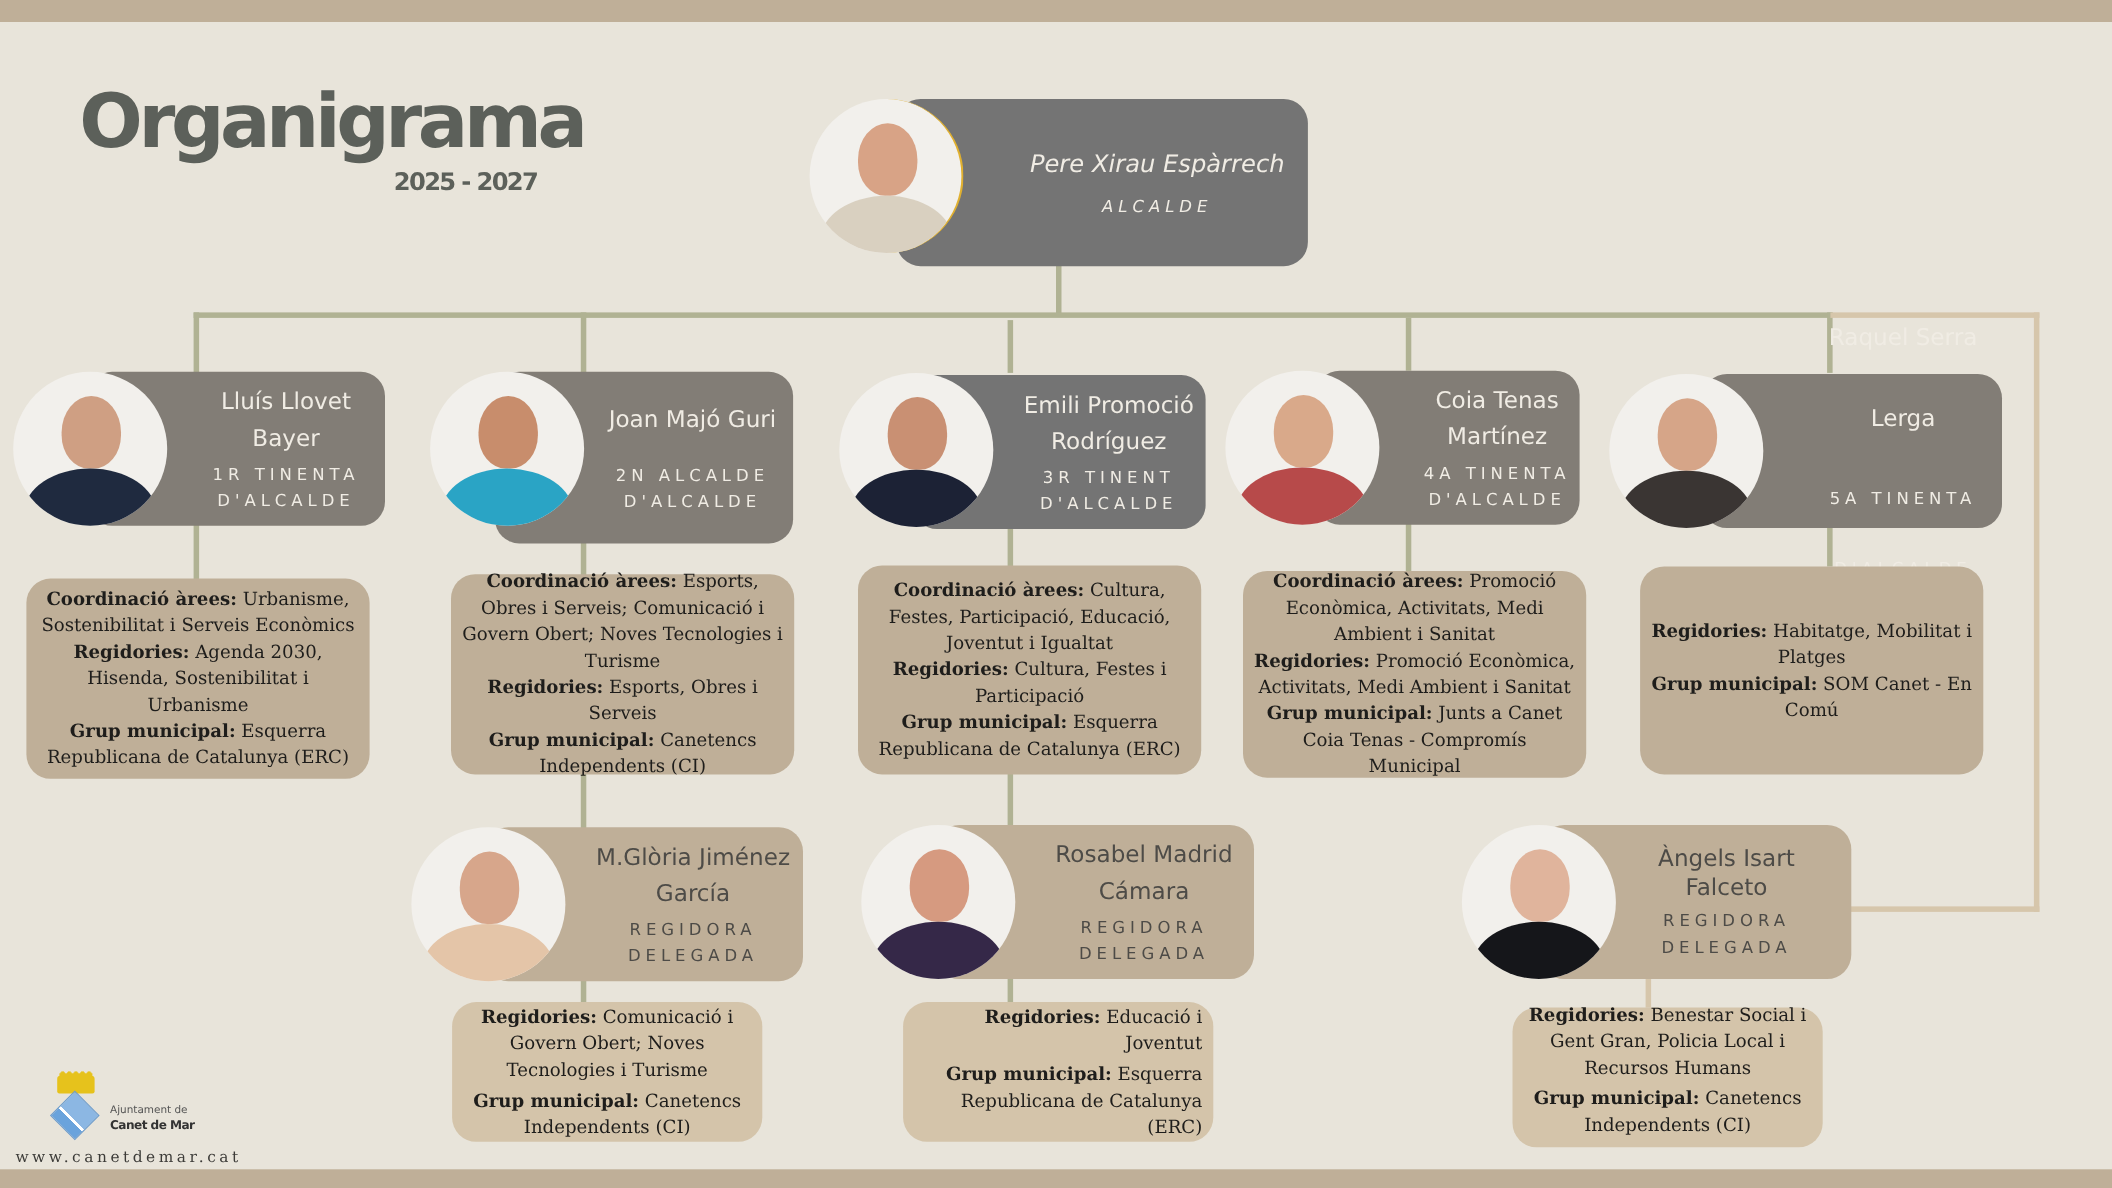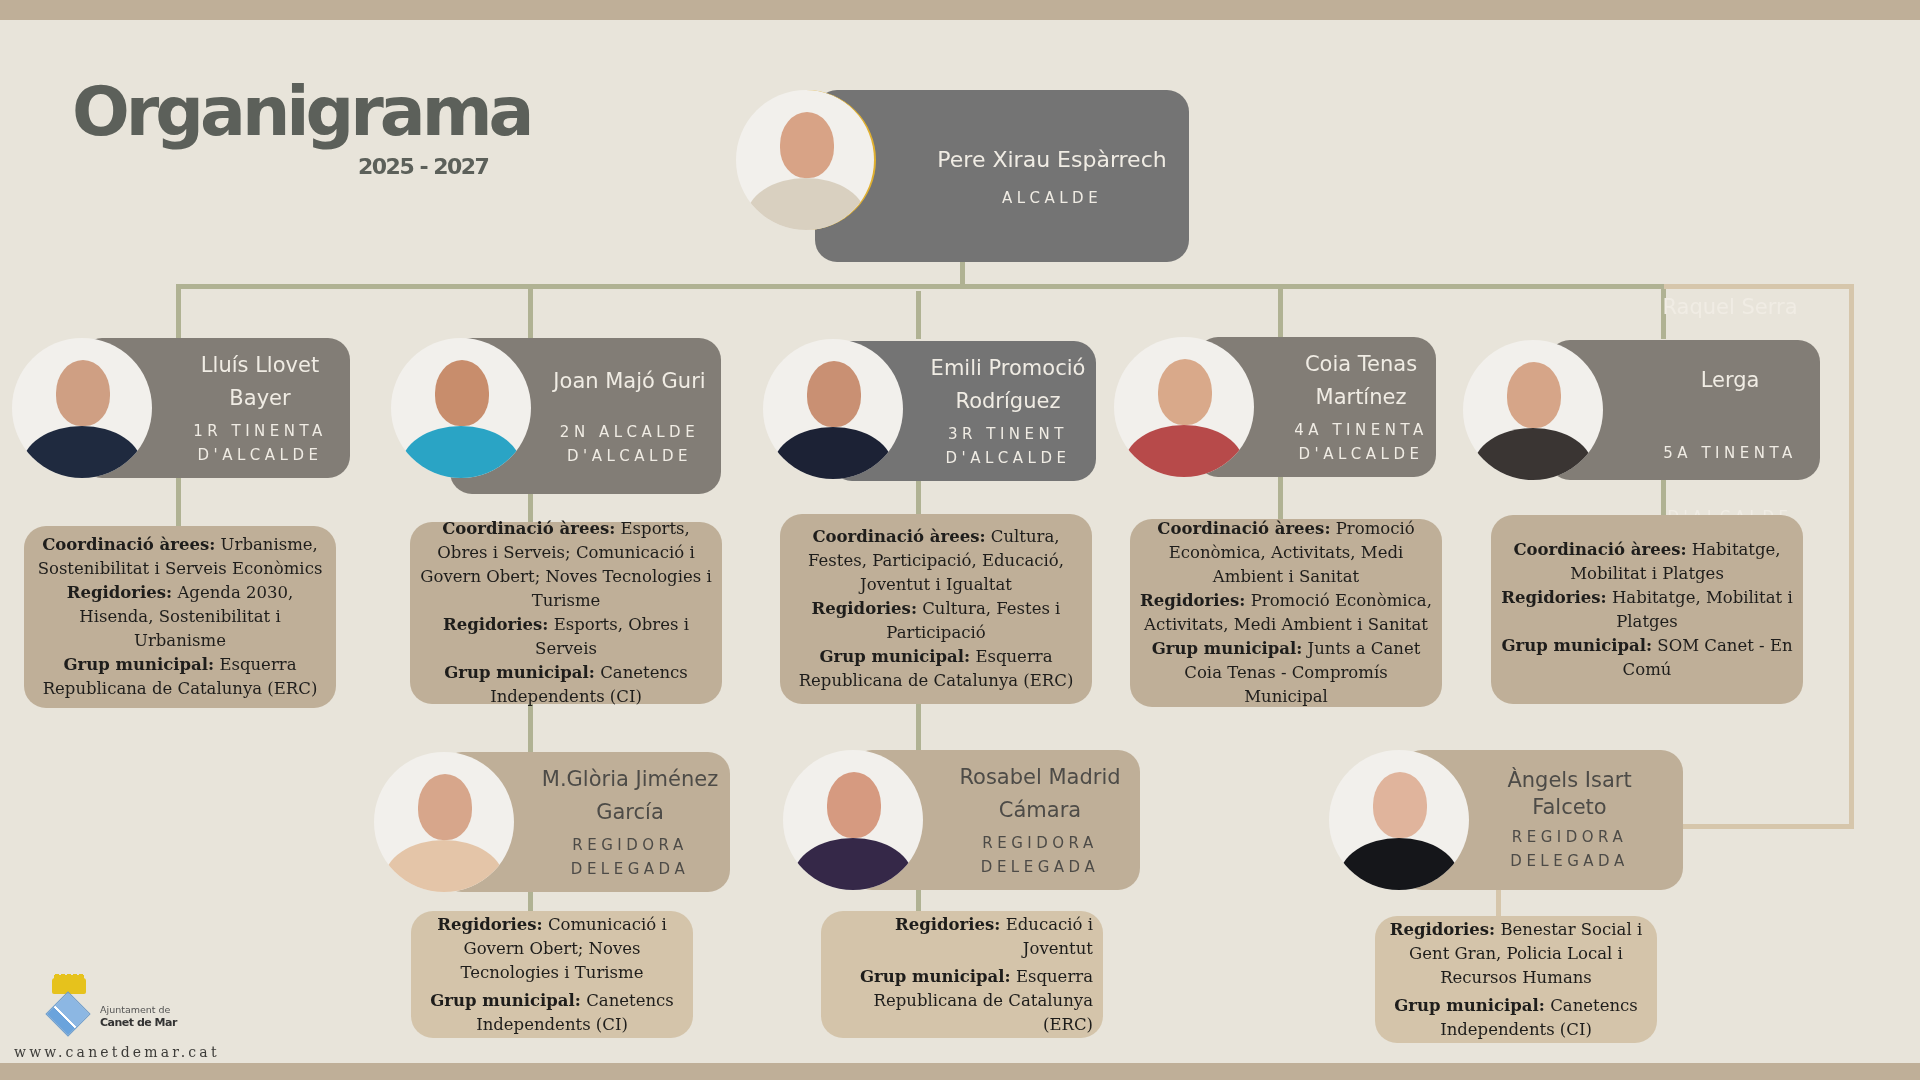--- a/index.html
+++ b/index.html
@@ -65,21 +65,21 @@
 <div class="line" style="left:528px; top:703px; width:5px; height:50px;"></div>
 <div class="line" style="left:916px; top:703px; width:5px; height:48px;"></div>
 <div class="line" style="left:528px; top:891px; width:5px; height:20px;"></div>
 <div class="line" style="left:916px; top:889px; width:5px; height:22px;"></div>
 
 <div class="line-tan" style="left:1664px; top:284px; width:190px; height:5px;"></div>
 <div class="line-tan" style="left:1849px; top:284px; width:5px; height:545px;"></div>
 <div class="line-tan" style="left:1680px; top:824px; width:174px; height:5px;"></div>
 <div class="line-tan" style="left:1496px; top:888px; width:5px; height:28px;"></div>
 
-<div class="card mayor" style="left:815px; top:90px; width:374px; height:172px; padding-left:100px;">
+<div class="card mayor" style="left:815px; top:90px; width:374px; height:152px; padding-left:100px;font-style:italic;">
   <div class="name" style="font-size:22px;">Pere Xirau Espàrrech</div>
   <div class="role" style="margin-top:10px;">ALCALDE</div>
 </div>
 <div class="photo" style="left:736px; top:90px; border-right:2px solid #e0b030;">
   <div class="head" style="background:#d8a386;"></div>
   <div class="body" style="background:#d9d0c0;"></div>
 </div>
 
 <div class="card dark" style="left:80px; top:338px; width:270px; height:140px; padding-left:90px;">
   <div class="name">Lluís Llovet</div>
@@ -153,21 +153,20 @@
   <p><b>Grup municipal:</b><span> Esquerra Republicana de Catalunya (ERC)</span></p>
 </div>
 
 <div class="info" style="left:1130px; top:519px; width:312px; height:188px;">
   <p><b>Coordinació àrees:</b><span> Promoció Econòmica, Activitats, Medi Ambient i Sanitat</span></p>
   <p><b>Regidories:</b><span> Promoció Econòmica, Activitats, Medi Ambient i Sanitat</span></p>
   <p><b>Grup municipal:</b><span> Junts a Canet Coia Tenas - Compromís Municipal</span></p>
 </div>
 
 <div class="info" style="left:1491px; top:515px; width:312px; height:189px;">
-  <p><b>Coordinació àrees:</b><span> Habitatge, Mobilitat i Platges</span></p>
   <p><b>Regidories:</b><span> Habitatge, Mobilitat i Platges</span></p>
   <p><b>Grup municipal:</b><span> SOM Canet - En Comú</span></p>
 </div>
 
 <div class="card light" style="left:440px; top:752px; width:290px; height:140px; padding-left:90px;">
   <div class="name">M.Glòria Jiménez</div>
   <div class="name">García</div>
   <div class="role">REGIDORA</div>
   <div class="role" style="margin-top:0;">DELEGADA</div>
 </div>
@@ -201,21 +200,21 @@
 <div class="info light gap" style="left:411px; top:911px; width:282px; height:127px;">
   <p><b>Regidories:</b><span> Comunicació i Govern Obert; Noves Tecnologies i Turisme</span></p>
   <p><b>Grup municipal:</b><span> Canetencs Independents (CI)</span></p>
 </div>
 
 <div class="info light gap" style="left:821px; top:911px; width:282px; height:127px;text-align:right;">
   <p><b>Regidories:</b><span> Educació i Joventut</span></p>
   <p><b>Grup municipal:</b><span> Esquerra Republicana de Catalunya (ERC)</span></p>
 </div>
 
-<div class="info light gap" style="left:1375px; top:916px; width:282px; height:127px;">
+<div class="info light gap" style="left:1375px; top:916px; width:282px; height:127px;justify-content:flex-end;">
   <p><b>Regidories:</b><span> Benestar Social i Gent Gran, Policia Local i Recursos Humans</span></p>
   <p><b>Grup municipal:</b><span> Canetencs Independents (CI)</span></p>
 </div>
 
 <div class="logo">
   <div class="crown"></div>
   <div class="shield"></div>
   <div class="logo-t1">Ajuntament de</div>
   <div class="logo-t2">Canet de Mar</div>
 </div>

